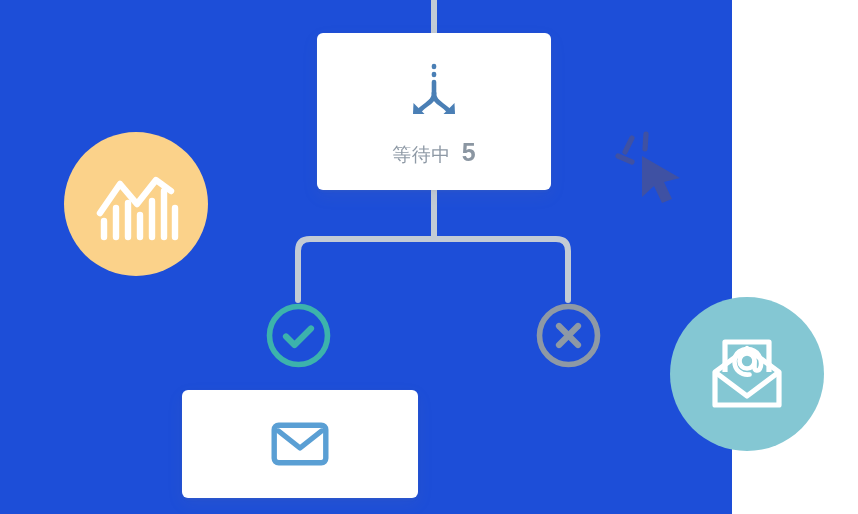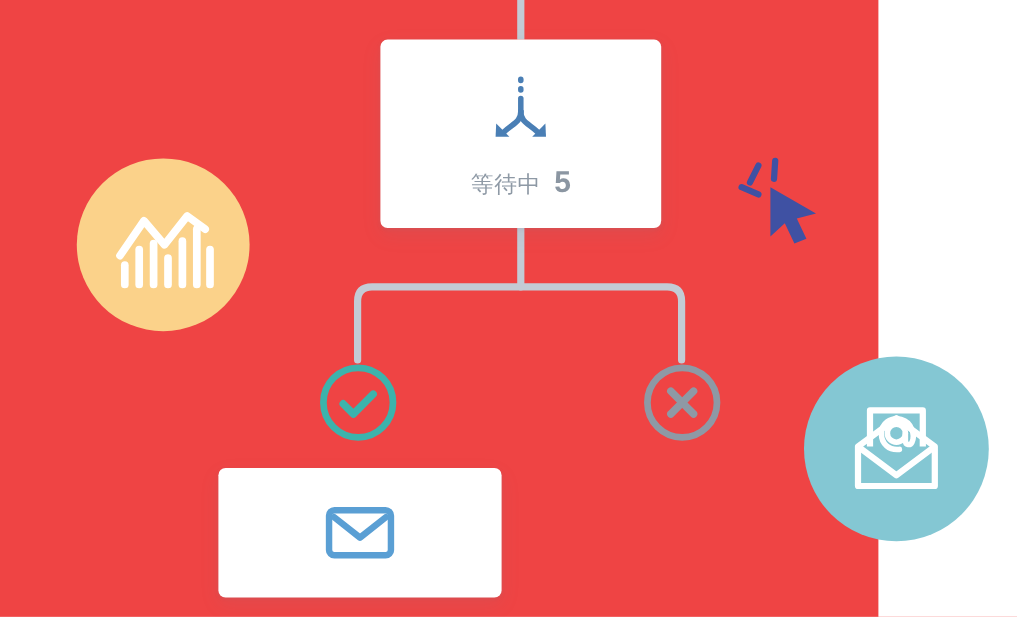--- a/index.html
+++ b/index.html
@@ -11,21 +11,21 @@
     width: 858px;
     height: 514px;
     background: #ffffff;
     font-family: "Liberation Sans", "DejaVu Sans", sans-serif;
     overflow: hidden;
   }
   #canvas {
     position: relative;
     width: 732px;
     height: 514px;
-    background: #ef4444;
+    background: #1d4ed8;
   }
 
   
   .connector-svg {
     position: absolute;
     left: 0;
     top: 0;
     width: 858px;
     height: 514px;
     pointer-events: none;

